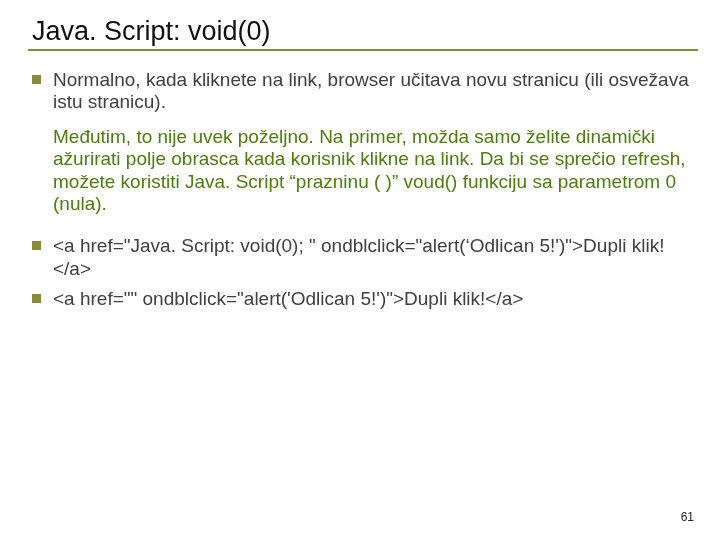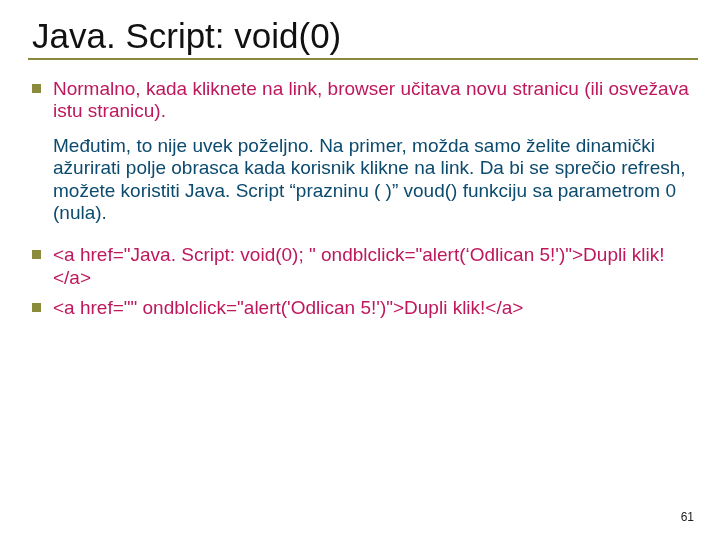--- a/index.html
+++ b/index.html
@@ -16,21 +16,21 @@
     height: 540px;
     padding: 12px 22px 12px 28px;
     position: relative;
   }
   .title-wrap {
     border-bottom: 2px solid #8a8a3a;
     padding-bottom: 2px;
     margin-top: 4px;
   }
   .title {
-    font-size: 35px;
+    font-size: 27px;
     font-weight: 400;
     color: #111;
     letter-spacing: 0px;
     padding-left: 4px;
   }
   .body {
     margin-top: 18px;
     padding-left: 4px;
   }
   .bullet-row {
@@ -43,28 +43,28 @@
     flex: 0 0 auto;
     width: 9px;
     height: 9px;
     background: #8b8b3c;
     margin-top: 6px;
     margin-right: 12px;
   }
   .bullet-text {
     flex: 1 1 auto;
     font-size: 19px;
-    color: #be185d;
+    color: #404040;
   }
   .para-block {
     padding-left: 21px;
     margin-top: 12px;
     margin-bottom: 20px;
     font-size: 19px;
-    color: #0c4a6e;
+    color: #4d7c0f;
     line-height: 1.18;
   }
   .group-gap { height: 14px; }
   .page-num {
     position: absolute;
     right: 26px;
     bottom: 16px;
     font-size: 12px;
     color: #222;
     margin-left: 28px;

